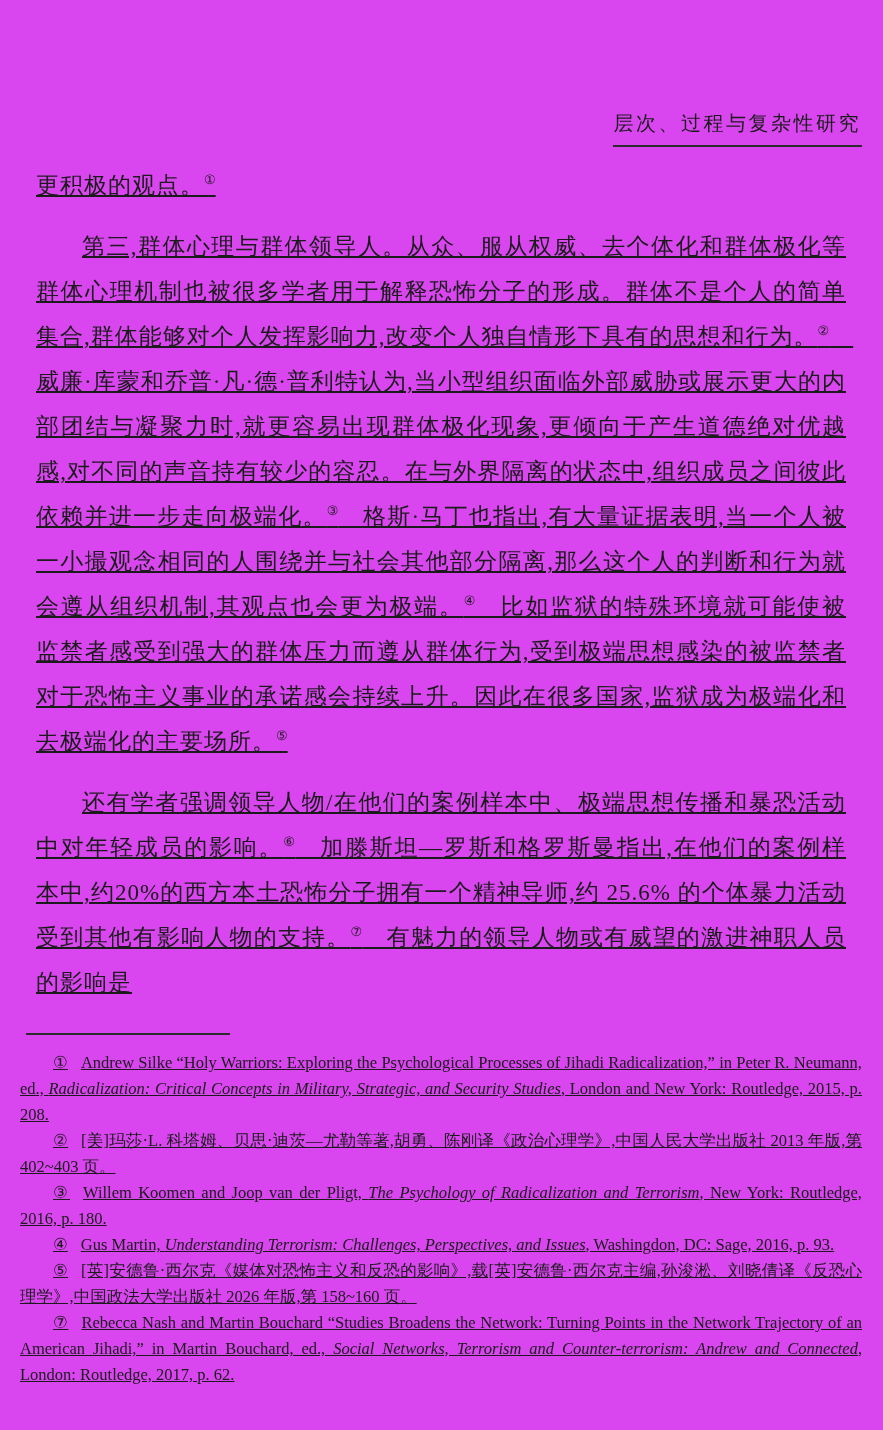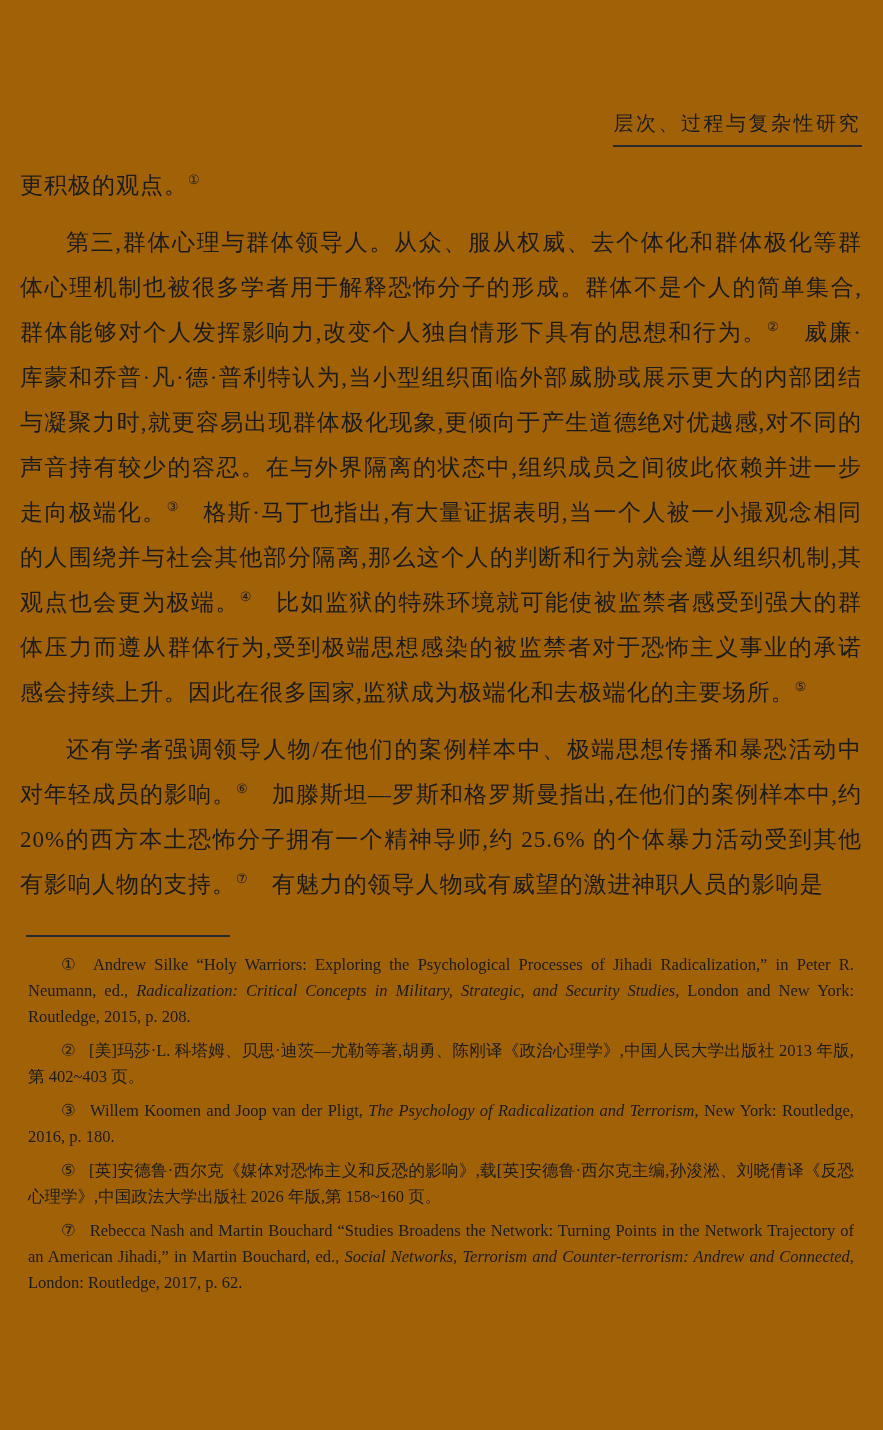--- a/index.html
+++ b/index.html
@@ -1,26 +1,27 @@
 <!DOCTYPE html>
 <html><head>
 <meta charset="utf-8">
 <style>
   html, body { margin: 0; padding: 0; background: #e8e8e8; }
   .page {
     position: relative;
     width: 883px;
     height: 1430px;
     margin: 0 auto;
-    background: #a16207;
+    background: #d946ef;
     box-sizing: border-box;
     padding: 0 21px 17px 20px;
     overflow: hidden;
     color: #1b1b1b;
     font-family: "Liberation Serif", "DejaVu Serif", serif;
+    text-decoration: underline;
   }
   
   .running-head-row {
     padding-top: 110px;
     text-align: right;
   }
   .running-head-text {
     display: inline-block;
     font-size: 20px;
     letter-spacing: 2.5px;
@@ -29,21 +30,21 @@
   }
   
   .body-text {
     margin-top: 16px;
     font-size: 23px;
     line-height: 45px;
     text-align: justify;
     text-justify: inter-character;
     letter-spacing: 1px;
   }
-  .para { margin: 0; }
+  .para { margin: 16px; }
   .para + .para { margin-top: 12px; }
   .para.indent { text-indent: 2em; }
   sup.fn-ref {
     font-size: 13px;
     line-height: 0;
     vertical-align: super;
     letter-spacing: 0;
   }
   
   .fn-sep {
@@ -53,21 +54,21 @@
     margin: 28px 0 0 6px;
   }
   
   .footnotes {
     margin-top: 15px;
     font-size: 16.5px;
     line-height: 26px;
     text-align: justify;
     text-justify: inter-character;
   }
-  .footnote { margin: 8px; text-indent: 2em; }
+  .footnote { margin: 0; text-indent: 2em; }
   .fn-marker { margin-right: 13px; }
   .fn-body i { font-style: italic; }
 </style>
 </head>
 <body>
 
 <div class="page">
 
   <div class="running-head-row">
     <span class="running-head-text">层次、过程与复杂性研究</span>
@@ -78,17 +79,18 @@
     <p class="para indent"><span>第三,群体心理与群体领导人。从众、服从权威、去个体化和群体极化等群体心理机制也被很多学者用于解释恐怖分子的形成。群体不是个人的简单集合,群体能够对个人发挥影响力,改变个人独自情形下具有的思想和行为。</span><sup class="fn-ref">②</sup><span>　威廉·库蒙和乔普·凡·德·普利特认为,当小型组织面临外部威胁或展示更大的内部团结与凝聚力时,就更容易出现群体极化现象,更倾向于产生道德绝对优越感,对不同的声音持有较少的容忍。在与外界隔离的状态中,组织成员之间彼此依赖并进一步走向极端化。</span><sup class="fn-ref">③</sup><span>　格斯·马丁也指出,有大量证据表明,当一个人被一小撮观念相同的人围绕并与社会其他部分隔离,那么这个人的判断和行为就会遵从组织机制,其观点也会更为极端。</span><sup class="fn-ref">④</sup><span>　比如监狱的特殊环境就可能使被监禁者感受到强大的群体压力而遵从群体行为,受到极端思想感染的被监禁者对于恐怖主义事业的承诺感会持续上升。因此在很多国家,监狱成为极端化和去极端化的主要场所。</span><sup class="fn-ref">⑤</sup></p>
     <p class="para indent"><span>还有学者强调领导人物/在他们的案例样本中、极端思想传播和暴恐活动中对年轻成员的影响。</span><sup class="fn-ref">⑥</sup><span>　加滕斯坦—罗斯和格罗斯曼指出,在他们的案例样本中,约20%的西方本土恐怖分子拥有一个精神导师,约 25.6% 的个体暴力活动受到其他有影响人物的支持。</span><sup class="fn-ref">⑦</sup><span>　有魅力的领导人物或有威望的激进神职人员的影响是</span></p>
   </div>
 
   <hr class="fn-sep">
 
   <div class="footnotes">
     <p class="footnote"><span class="fn-marker">①</span><span class="fn-body"><span>Andrew Silke “Holy Warriors: Exploring the Psychological Processes of Jihadi Radicalization,” in Peter R. Neumann, ed., </span><i>Radicalization: Critical Concepts in Military, Strategic, and Security Studies</i><span>, London and New York: Routledge, 2015, p. 208.</span></span></p>
     <p class="footnote"><span class="fn-marker">②</span><span class="fn-body"><span>[美]玛莎·L. 科塔姆、贝思·迪茨—尤勒等著,胡勇、陈刚译《政治心理学》,中国人民大学出版社 2013 年版,第 402~403 页。</span></span></p>
     <p class="footnote"><span class="fn-marker">③</span><span class="fn-body"><span>Willem Koomen and Joop van der Pligt, </span><i>The Psychology of Radicalization and Terrorism</i><span>, New York: Routledge, 2016, p. 180.</span></span></p>
+    <p class="footnote"><span class="fn-marker">④</span><span class="fn-body"><span>Gus Martin, </span><i>Understanding Terrorism: Challenges, Perspectives, and Issues</i><span>, Washingdon, DC: Sage, 2016, p. 93.</span></span></p>
     <p class="footnote"><span class="fn-marker">⑤</span><span class="fn-body"><span>[英]安德鲁·西尔克《媒体对恐怖主义和反恐的影响》,载[英]安德鲁·西尔克主编,孙浚淞、刘晓倩译《反恐心理学》,中国政法大学出版社 2026 年版,第 158~160 页。</span></span></p>
     <p class="footnote"><span class="fn-marker">⑦</span><span class="fn-body"><span>Rebecca Nash and Martin Bouchard “Studies Broadens the Network: Turning Points in the Network Trajectory of an American Jihadi,” in Martin Bouchard, ed., </span><i>Social Networks, Terrorism and Counter-terrorism: Andrew and Connected</i><span>, London: Routledge, 2017, p. 62.</span></span></p>
   </div>
 
 </div>
 
 </body></html>

